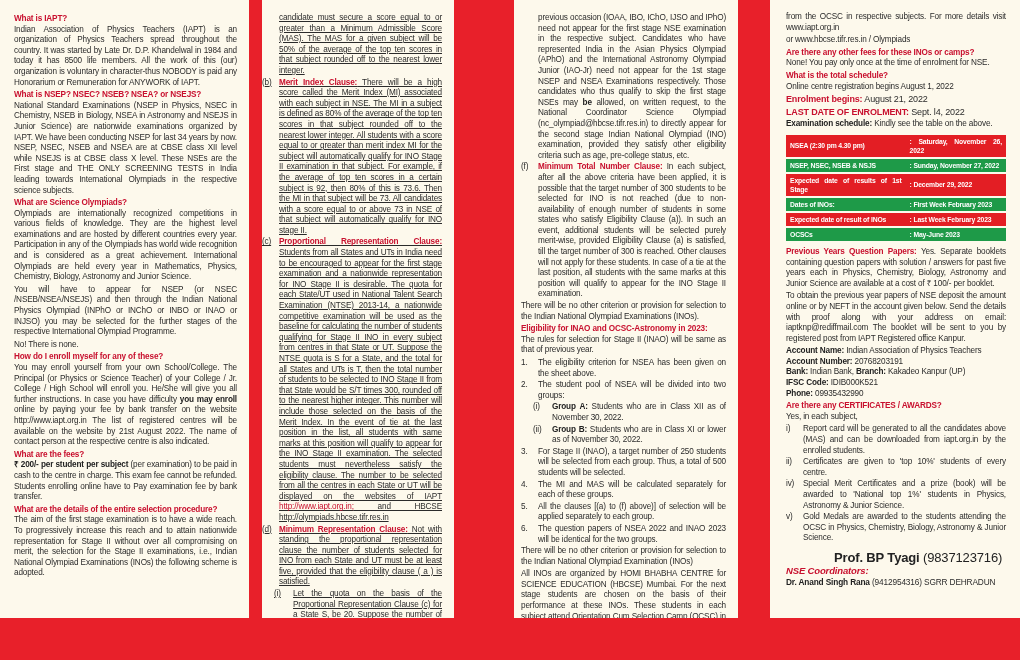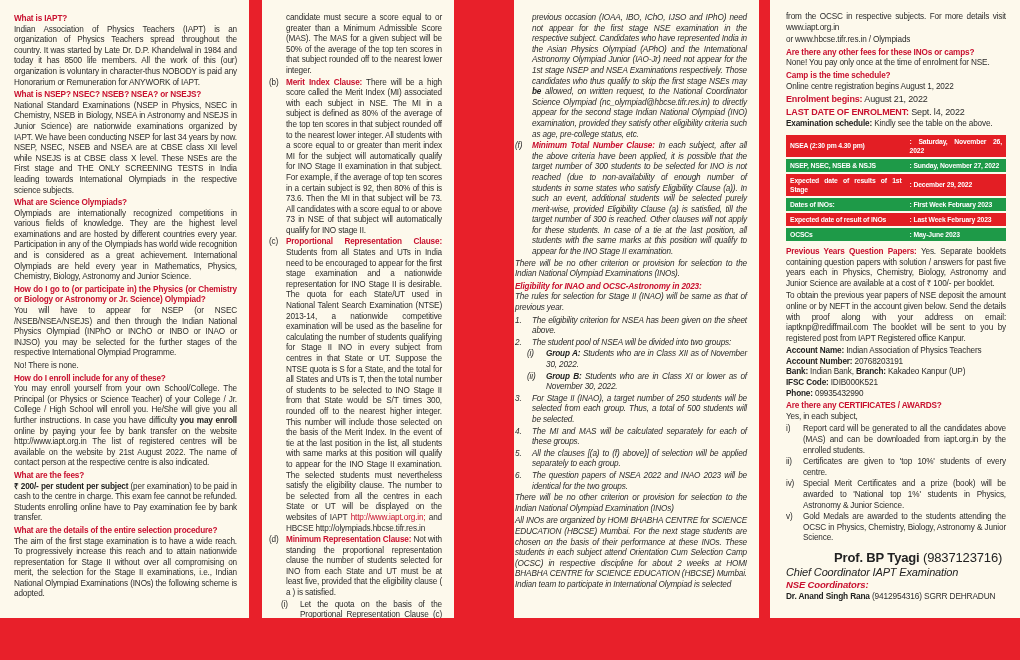--- a/index.html
+++ b/index.html
@@ -14,22 +14,22 @@
     position: absolute; top: 0; height: 618px;
     background: #fdf9ec;
     box-sizing: border-box;
     padding: 12px 12px 0 14px;
     font-size: 8.2px; line-height: 10.6px;
     text-align: justify;
     overflow: hidden;
     letter-spacing: -0.15px;
   }
   #p1 { left: 0; width: 249px; }
-  #p2 { left: 262px; width: 192px; padding-left: 7px; }
-  #p3 { left: 514px; width: 245px; padding-left: 1px; font-style: italic; }
+  #p2 { left: 262px; width: 192px; padding-left: 0; text-decoration: underline; }
+  #p3 { left: 514px; width: 224px; padding-left: 7px; }
   #p4 { left: 770px; width: 250px; padding-left: 16px; padding-right: 14px; }
   .q { color: #c8102e; font-weight: bold; margin-top: 2px; }
   p { margin: 0 0 2px 0; }
   .red { color: #c8102e; font-weight: bold; }
   .b { font-weight: bold; color: #222; }
   .item { display: flex; margin: 1px 0; }
   .item .lbl { flex: 0 0 17px; }
   .item .txt { flex: 1; }
   .sub { display: flex; margin: 1px 0 1px 12px; }
   .sub .lbl { flex: 0 0 19px; }
@@ -48,24 +48,23 @@
 </head>
 <body>
 
 <div class="panel" id="p1">
   <div class="q">What is IAPT?</div>
   <p>Indian Association of Physics Teachers (IAPT) is an organization of Physics Teachers spread throughout the country. It was started by Late Dr. D.P. Khandelwal in 1984 and today it has 8500 life members. All the work of this (our) organization is voluntary in character-thus NOBODY is paid any Honorarium or Remuneration for ANYWORK of IAPT.</p>
   <div class="q">What is NSEP? NSEC? NSEB? NSEA? or NSEJS?</div>
   <p>National Standard Examinations (NSEP in Physics, NSEC in Chemistry, NSEB in Biology, NSEA in Astronomy and NSEJS in Junior Science) are nationwide examinations organized by IAPT. We have been conducting NSEP for last 34 years by now. NSEP, NSEC, NSEB and NSEA are at CBSE class XII level while NSEJS is at CBSE class X level. These NSEs are the First stage and THE ONLY SCREENING TESTS in India leading towards International Olympiads in the respective science subjects.</p>
   <div class="q">What are Science Olympiads?</div>
   <p>Olympiads are internationally recognized competitions in various fields of knowledge. They are the highest level examinations and are hosted by different countries every year. Participation in any of the Olympiads has world wide recognition and is considered as a great achievement. International Olympiads are held every year in Mathematics, Physics, Chemistry, Biology, Astronomy and Junior Science.</p>
-  <div class="q">How do I go to (or participate in) the Physics (or Chemistry or Biology or Astronomy or Jr. Science) Olympiad?</div>
   <p>You will have to appear for NSEP (or NSEC /NSEB/NSEA/NSEJS) and then through the Indian National Physics Olympiad (INPhO or INChO or INBO or INAO or INJSO) you may be selected for the further stages of the respective International Olympiad Programme.</p>
   <p>No! There is none.</p>
-  <div class="q">How do I enroll include for any of these?</div>
+  <div class="q">How do I enroll myself for any of these?</div>
   <p><span>You may enroll yourself from your own School/College. The Principal (or Physics or Science Teacher) of your College / Jr. College / High School will enroll you. He/She will give you all further instructions. In case you have difficulty </span><span class="b">you may enroll</span><span> online by paying your fee by bank transfer on the website http://www.iapt.org.in The list of registered centres will be available on the website by 21st August 2022. The name of contact person at the respective centre is also indicated.</span></p>
   <div class="q">What are the fees?</div>
   <p><span class="b">₹ 200/- per student per subject</span><span> (per examination) to be paid in cash to the centre in charge. This exam fee cannot be refunded. Students enrolling online have to Pay examination fee by bank transfer.</span></p>
   <div class="q">What are the details of the entire selection procedure?</div>
   <p>The aim of the first stage examination is to have a wide reach. To progressively increase this reach and to attain nationwide representation for Stage II without over all compromising on merit, the selection for the Stage II examinations, i.e., Indian National Olympiad Examinations (INOs) the following scheme is adopted.</p>
 
 </div>
 
 <div class="panel" id="p2">
   <div class="item">
@@ -141,21 +140,21 @@
     </div>
   <p>There will be no other criterion or provision for selection to the Indian National Olympiad Examination (INOs)</p>
   <p>All INOs are organized by HOMI BHABHA CENTRE for SCIENCE EDUCATION (HBCSE) Mumbai. For the next stage students are chosen on the basis of their performance at these INOs. These students in each subject attend Orientation Cum Selection Camp (OCSC) in respective discipline for about 2 weeks at HOMI BHABHA CENTRE for SCIENCE EDUCATION (HBCSE) Mumbai. Indian team to participate in International Olympiad is selected</p>
 </div>
 
 <div class="panel" id="p4">
   <p>from the OCSC in respective subjects. For more details visit www.iapt.org.in</p>
   <p>or www.hbcse.tifr.res.in / Olympiads</p>
   <div class="q">Are there any other fees for these INOs or camps?</div>
   <p>None! You pay only once at the time of enrolment for NSE.</p>
-  <div class="q">Camp is the time schedule?</div>
+  <div class="q">What is the total schedule?</div>
   <p>Online centre registration begins August 1, 2022</p>
   <p style="font-size:9px;"><span class="red">Enrolment begins:</span><span> August 21, 2022</span></p>
   <p style="font-size:9px;"><span class="red">LAST DATE OF ENROLMENT:</span><span> Sept. l4, 2022</span></p>
   <p><span class="b">Examination schedule:</span><span> Kindly see the table on the above.</span></p>
 
   <table class="sched">
     <tbody>
         <tr class="r">
           <td>NSEA (2:30 pm 4.30 pm)</td>
           <td>: Saturday, November 26, 2022</td>
@@ -204,17 +203,16 @@
   <div class="item">
       <span class="lbl">iv)</span>
       <span class="txt">Special Merit Certificates and a prize (book) will be awarded to 'National top 1%' students in Physics, Astronomy &amp; Junior Science.</span>
     </div>
   <div class="item">
       <span class="lbl">v)</span>
       <span class="txt">Gold Medals are awarded to the students attending the OCSC in Physics, Chemistry, Biology, Astronomy &amp; Junior Science.</span>
     </div>
 
   <div class="sign-name"><span style="font-size:13px;font-weight:bold;padding-left:48px;">Prof. BP Tyagi</span><span> (9837123716)</span></div>
-  <div class="sign-title">Chief Coordinator IAPT Examination</div>
   <div class="sign-h">NSE Coordinators:</div>
   <div class="sign-line"><span class="b">Dr. Anand Singh Rana</span><span> (9412954316) SGRR DEHRADUN</span></div>
 
 </div>
 
 </body></html>

